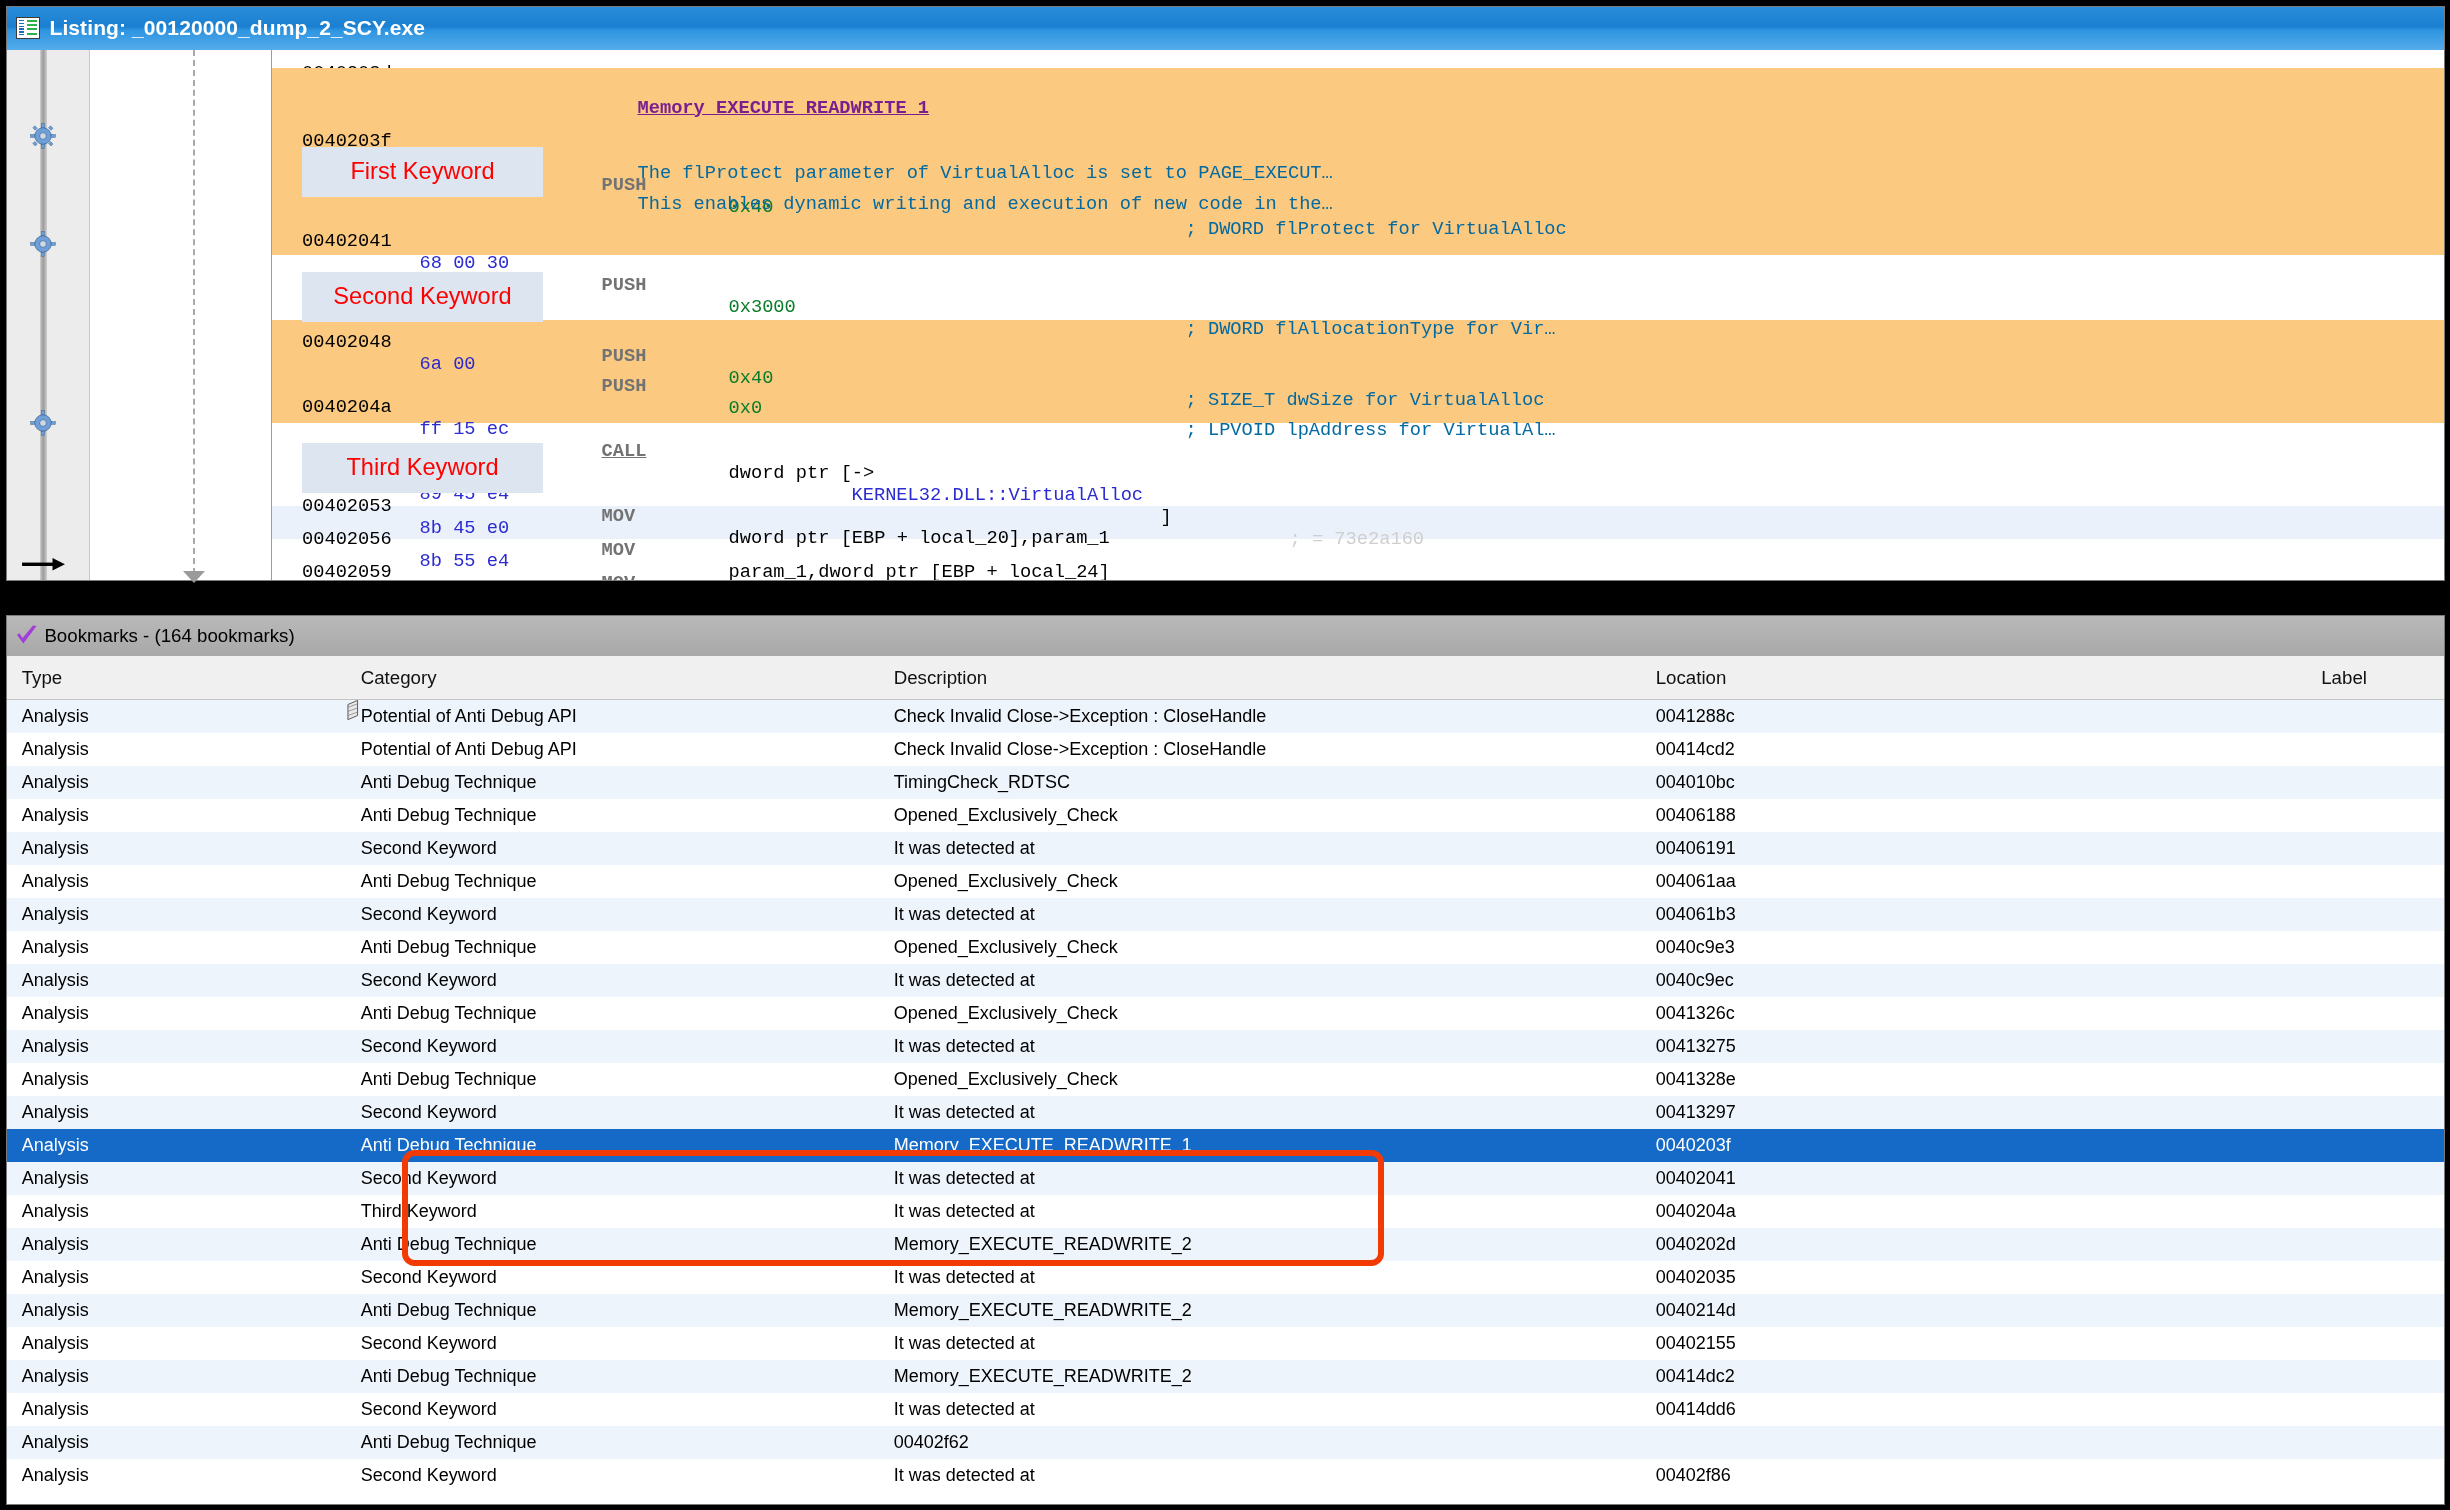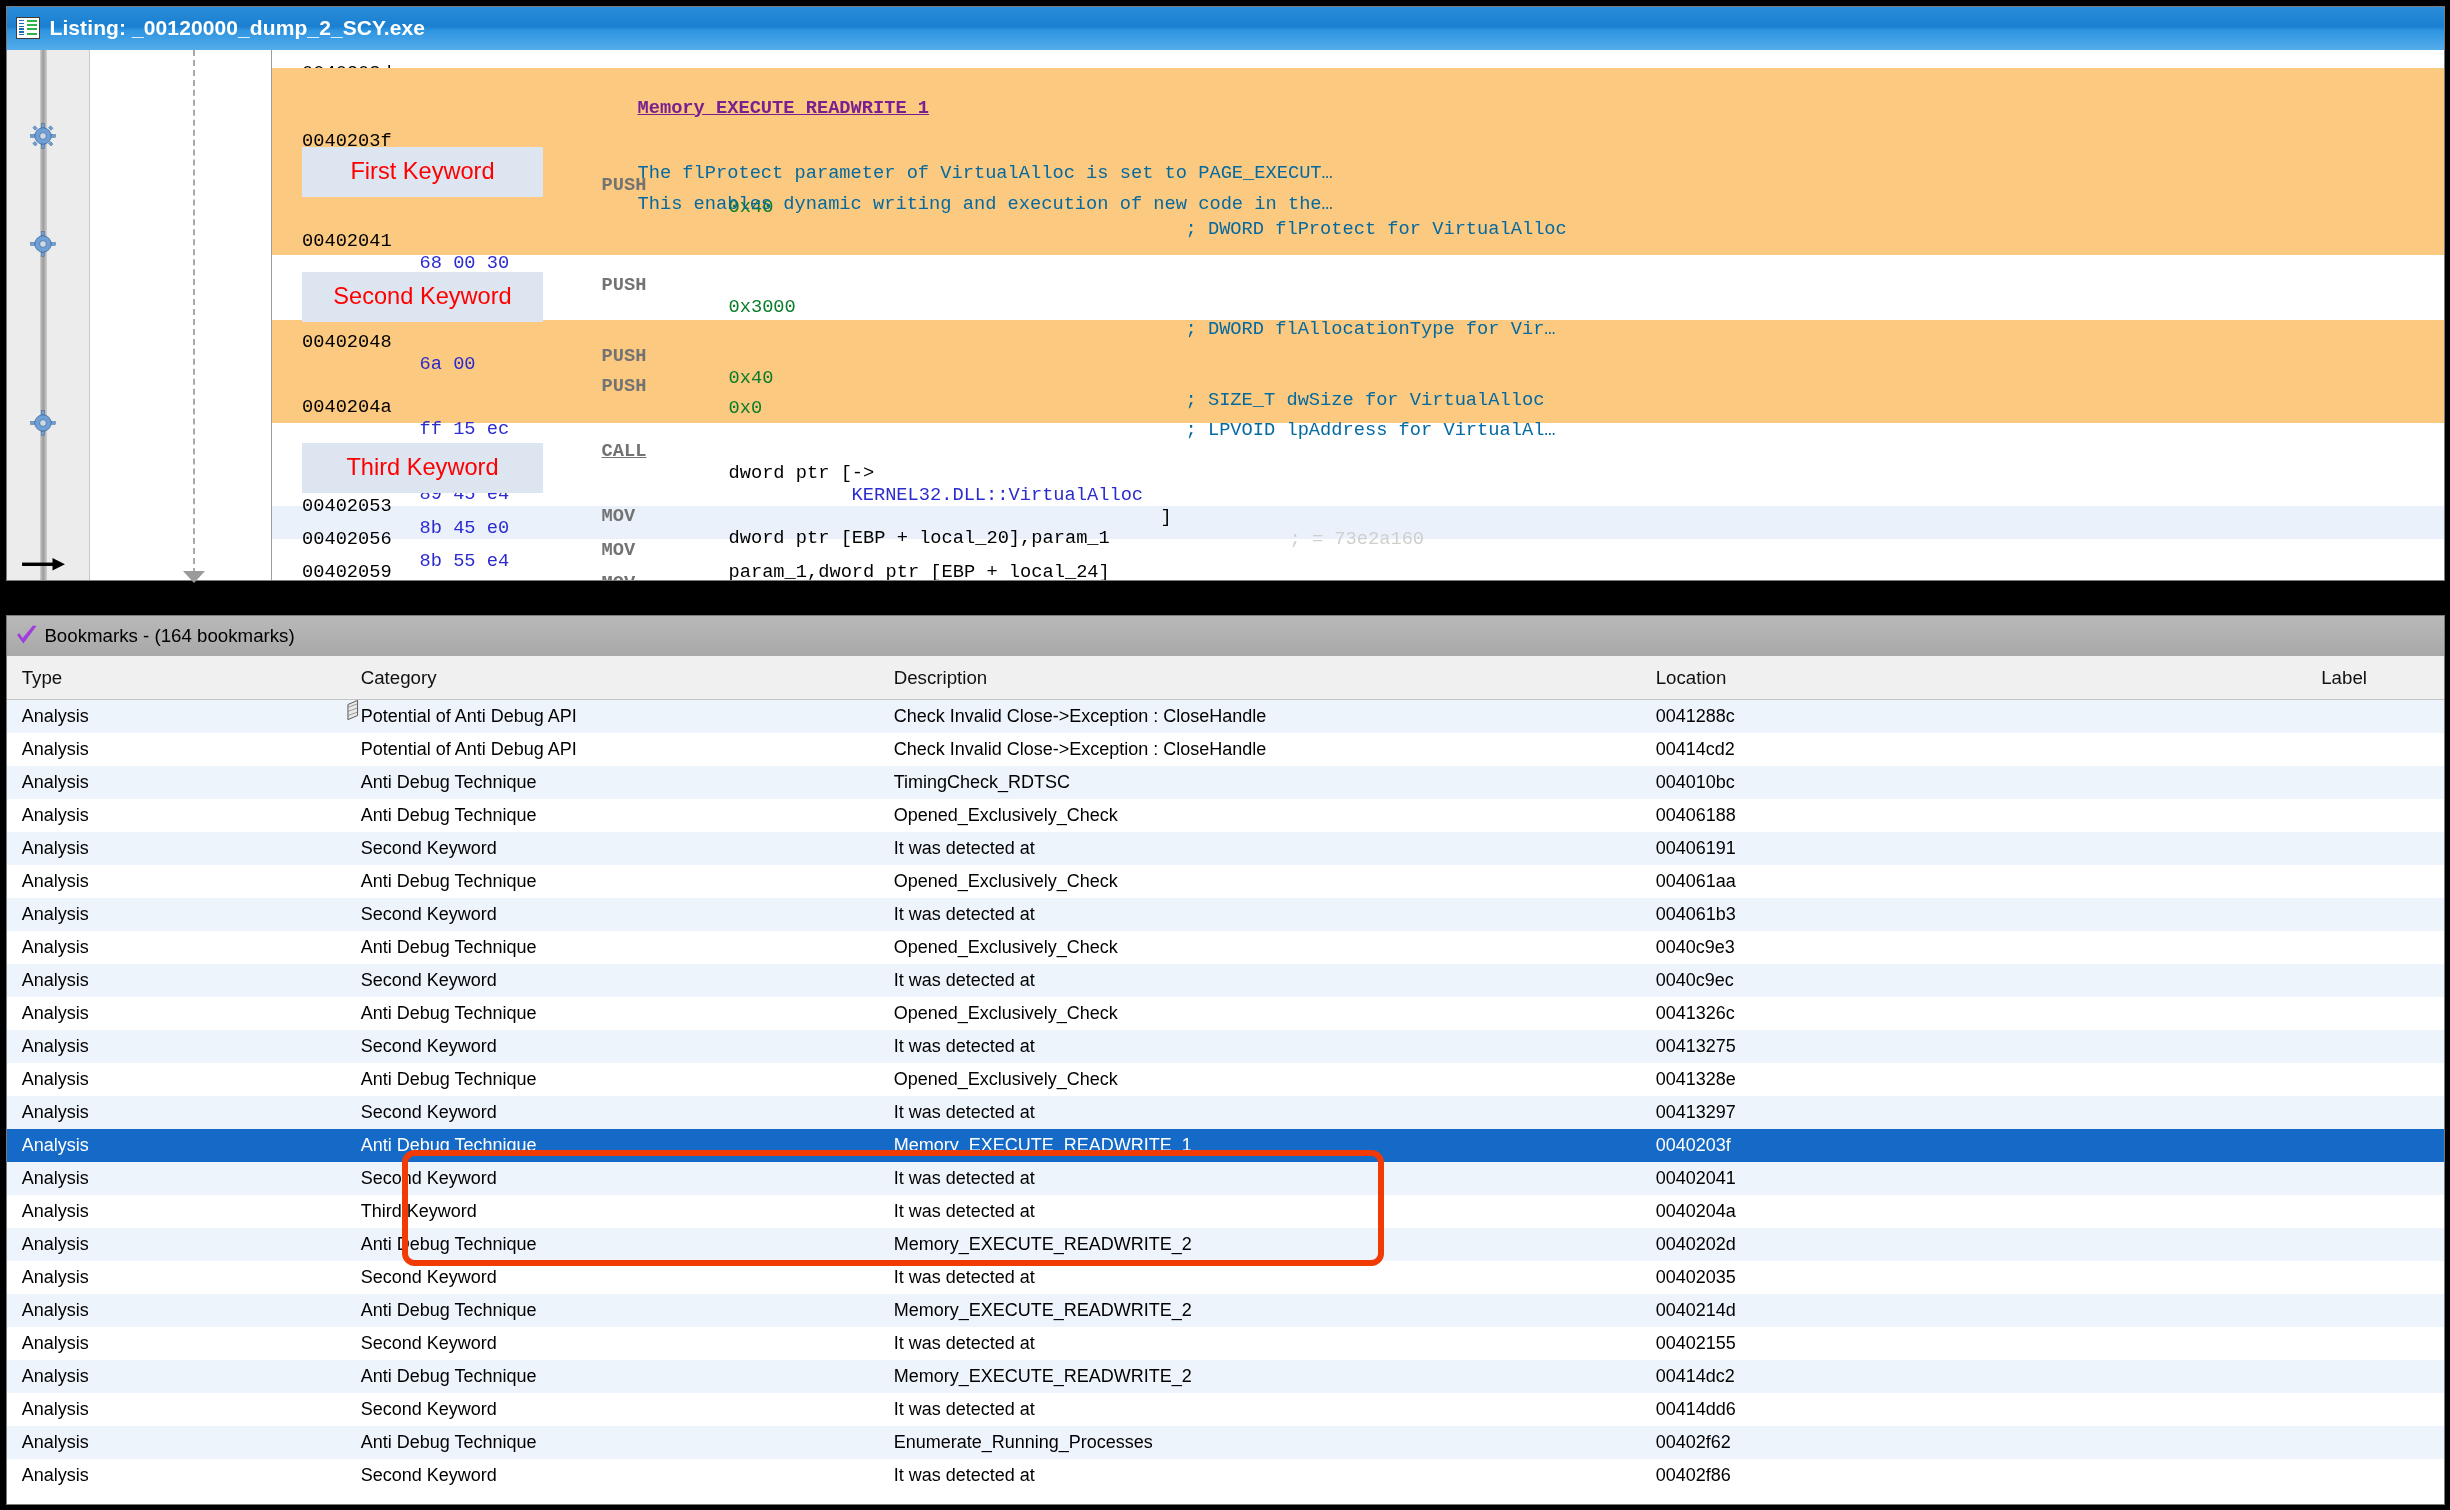--- a/index.html
+++ b/index.html
@@ -428,21 +428,20 @@
         <div class="bm-row">
           <div class="cell col-type">Analysis</div>
           <div class="cell col-cat">Second Keyword</div>
           <div class="cell col-desc">It was detected at</div>
           <div class="cell col-loc">00414dd6</div>
           <div class="cell col-label"></div>
         </div>
         <div class="bm-row alt">
           <div class="cell col-type">Analysis</div>
           <div class="cell col-cat">Anti Debug Technique</div>
-          <div class="cell col-desc">Enumerate_Running_Processes</div>
           <div class="cell col-loc">00402f62</div>
           <div class="cell col-label"></div>
         </div>
         <div class="bm-row">
           <div class="cell col-type">Analysis</div>
           <div class="cell col-cat">Second Keyword</div>
           <div class="cell col-desc">It was detected at</div>
           <div class="cell col-loc">00402f86</div>
           <div class="cell col-label"></div>
         </div>

